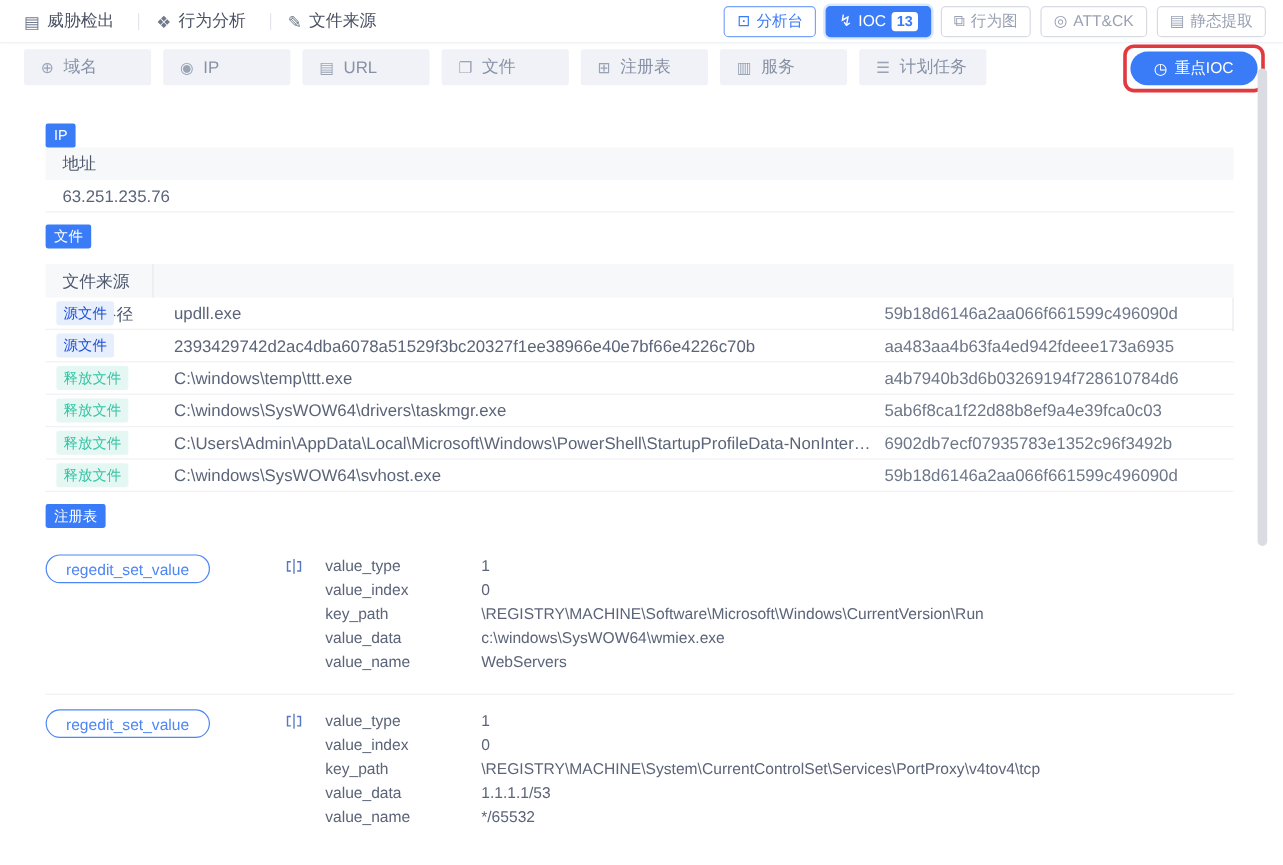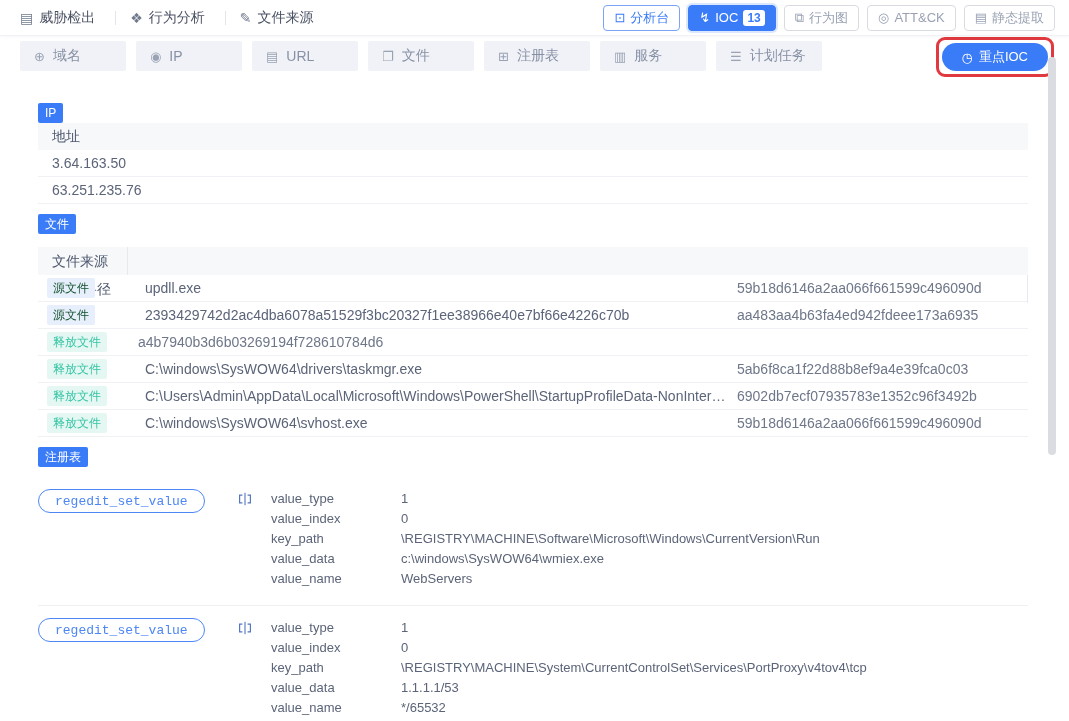--- a/index.html
+++ b/index.html
@@ -65,32 +65,32 @@
   .fhead .hc:not(:last-child) { border-right:1px solid #e7e9ee; }
   .c1 { width:90px; flex:none; }
   .c2 { flex:1; padding-left:17px; }
   .c3 { width:301px; flex:none; padding-left:10px; }
   .fhead .c2 { padding-left:17px; } .fhead .c3 { padding-left:10px; }
   .frow { display:flex; align-items:center; height:27px; border-bottom:1px solid #f0f1f5;
     font-size:14px; color:#5b6478; }
   .frow .c1 { padding-left:9px; }
   .frow .c3 { color:#6e7789; }
   .tag { display:inline-block; font-size:12px; line-height:20px; padding:0 6px; border-radius:2px; }
-  .tag.v-source { color:#14532d; background:#e7effc; }
+  .tag.v-source { color:#1d4ed8; background:#e7effc; }
   .tag.v-dropped { color:#35c5a5; background:#e5f7f2; }
   .fpath { white-space:nowrap; overflow:hidden; text-overflow:ellipsis; }
 
   
   .reg-entries { margin-top:0; }
   .reg-entry { display:flex; align-items:flex-start; padding:22px 0 16px; }
   .reg-entry:not(:last-child) { border-bottom:1px solid #eef0f3; }
   .reg-entry + .reg-entry { padding-top:12px; }
   .reg-btn-col { width:200px; flex:none; }
   .reg-action { height:24px; padding:0 16px; border:1px solid #4d86f5; color:#4d86f5;
-    border-radius:13px; background:#fff; font-size:13px; cursor:pointer; font-family:Liberation Mono, monospace; }
+    border-radius:13px; background:#fff; font-size:13px; cursor:pointer; font-family:Liberation Sans, sans-serif; }
   .reg-icon { width:20px; flex:none; margin-top:3px; }
   .reg-fields { flex:1;margin-left:13px; }
   .reg-field { display:flex; line-height:20px; font-size:13px; color:#5b6478; }
   .rk { width:130px; flex:none; }
   .rv { flex:1; white-space:nowrap; overflow:hidden; }
 
   
   .scroll-thumb { position:absolute; left:1048px; top:57px; width:8px; height:398px;
     background:#dadce1; border-radius:4px; z-index:5; }
 </style>
@@ -196,21 +196,20 @@
 </nav>
 
 <main class="content">
 
   <section class="sec-ip">
     <span class="badge">IP</span>
     <div class="ip-table">
       <div class="hrow">地址</div>
       <div>
 
-          <div class="irow">3.64.163.50</div>
 
           <div class="irow">63.251.235.76</div>
         </div>
     </div>
   </section>
 
   <section class="sec-file">
     <span class="badge">文件</span>
     <div class="ftable">
       <div class="fhead">
@@ -227,20 +226,21 @@
           </div>
 
           <div class="frow">
             <div class="c1"><span class="tag v-source">源文件</span></div>
             <div class="c2 fpath">2393429742d2ac4dba6078a51529f3bc20327f1ee38966e40e7bf66e4226c70b</div>
             <div class="c3">aa483aa4b63fa4ed942fdeee173a6935</div>
           </div>
 
           <div class="frow">
             <div class="c1"><span class="tag v-dropped">释放文件</span></div>
+            <div class="c2 fpath">C:\windows\temp\ttt.exe</div>
             <div class="c3">a4b7940b3d6b03269194f728610784d6</div>
           </div>
 
           <div class="frow">
             <div class="c1"><span class="tag v-dropped">释放文件</span></div>
             <div class="c2 fpath">C:\windows\SysWOW64\drivers\taskmgr.exe</div>
             <div class="c3">5ab6f8ca1f22d88b8ef9a4e39fca0c03</div>
           </div>
 
           <div class="frow">

